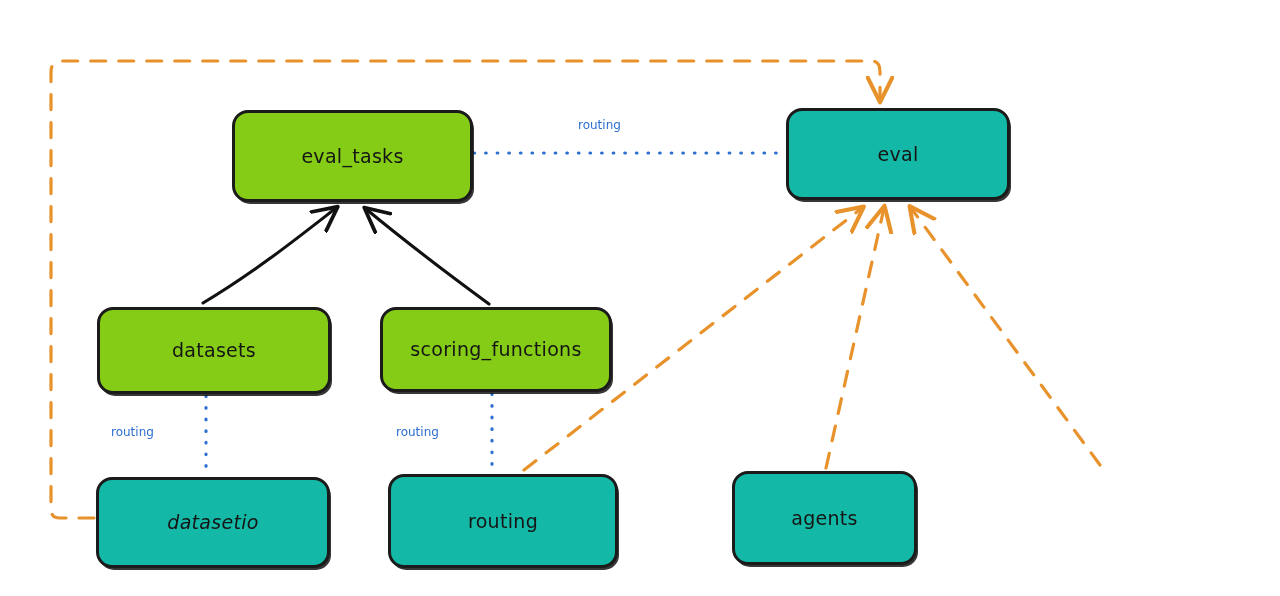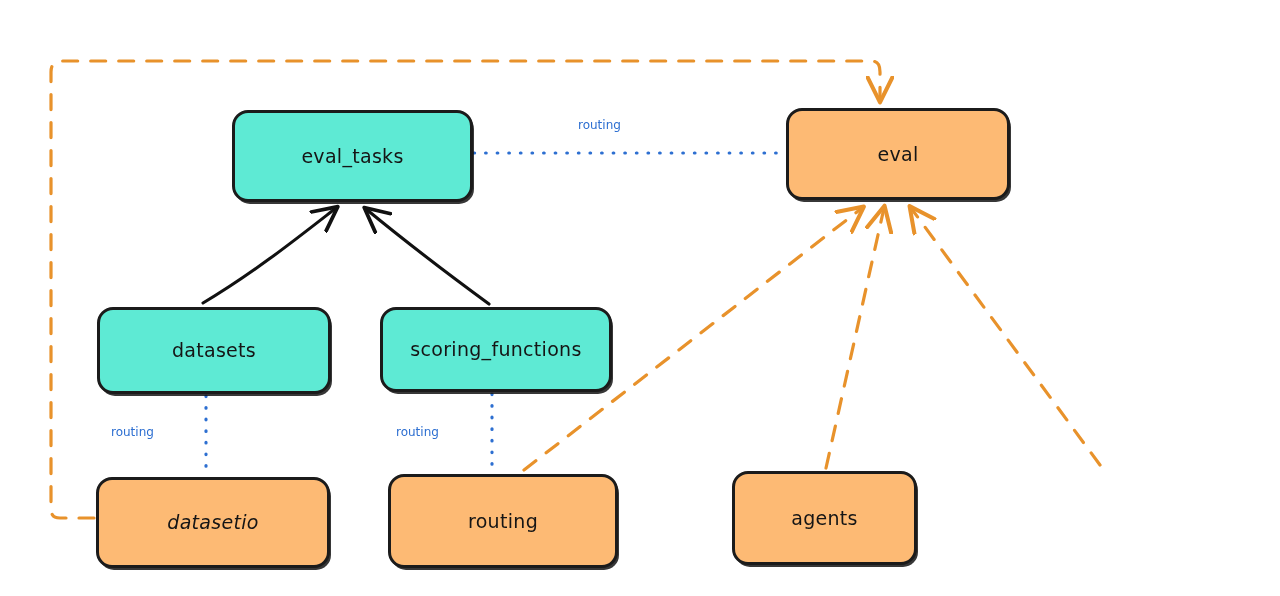--- a/index.html
+++ b/index.html
@@ -34,22 +34,22 @@
     display: flex;
     align-items: center;
     justify-content: center;
     text-align: center;
     font-family: "DejaVu Sans", sans-serif;
     font-size: 19px;
     color: #151515;
     letter-spacing: 0.3px;
     box-shadow: 2px 3px 0 -1px rgba(20,20,20,0.85);
   }
-  .node.blue  { background: #5eead4; }
-  .node.green { background: #fdba74; }
+  .node.blue  { background: #84cc16; }
+  .node.green { background: #14b8a6; }
   .node .node-label { display: block; line-height: 1.1; }
   .edge-label {
     position: absolute;
     font-family: "DejaVu Sans", sans-serif;
     font-size: 12px;
     color: #2d6fd1;
     white-space: nowrap;
   }
 </style>
 </head>

